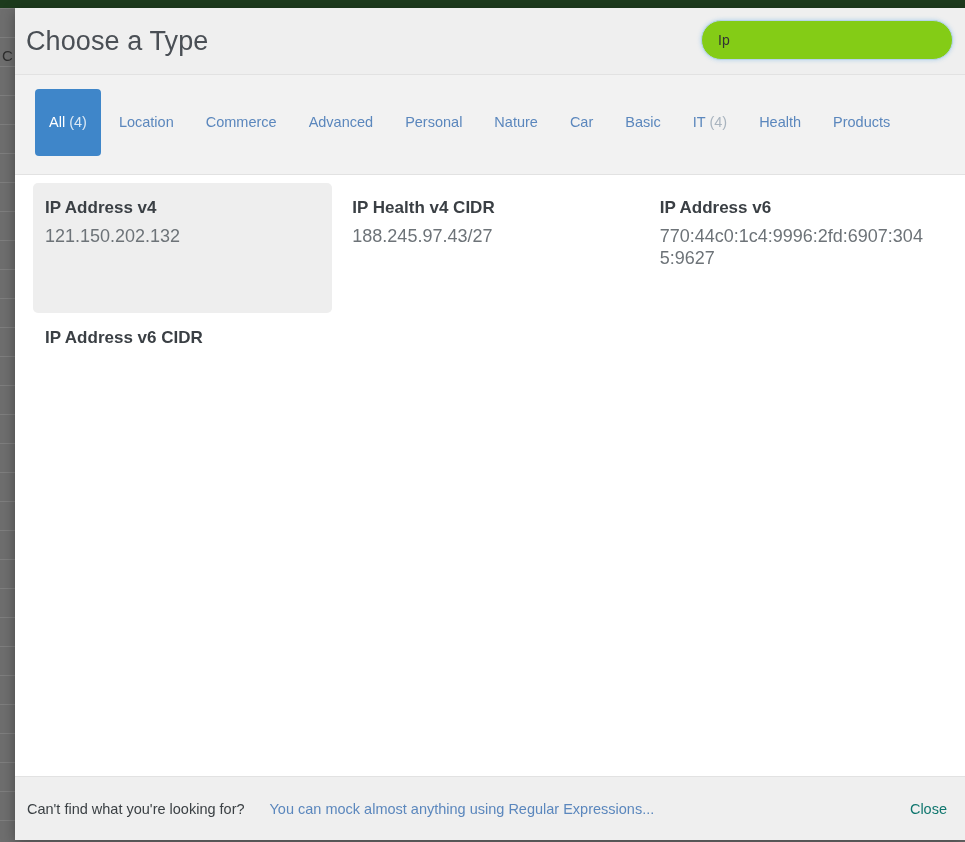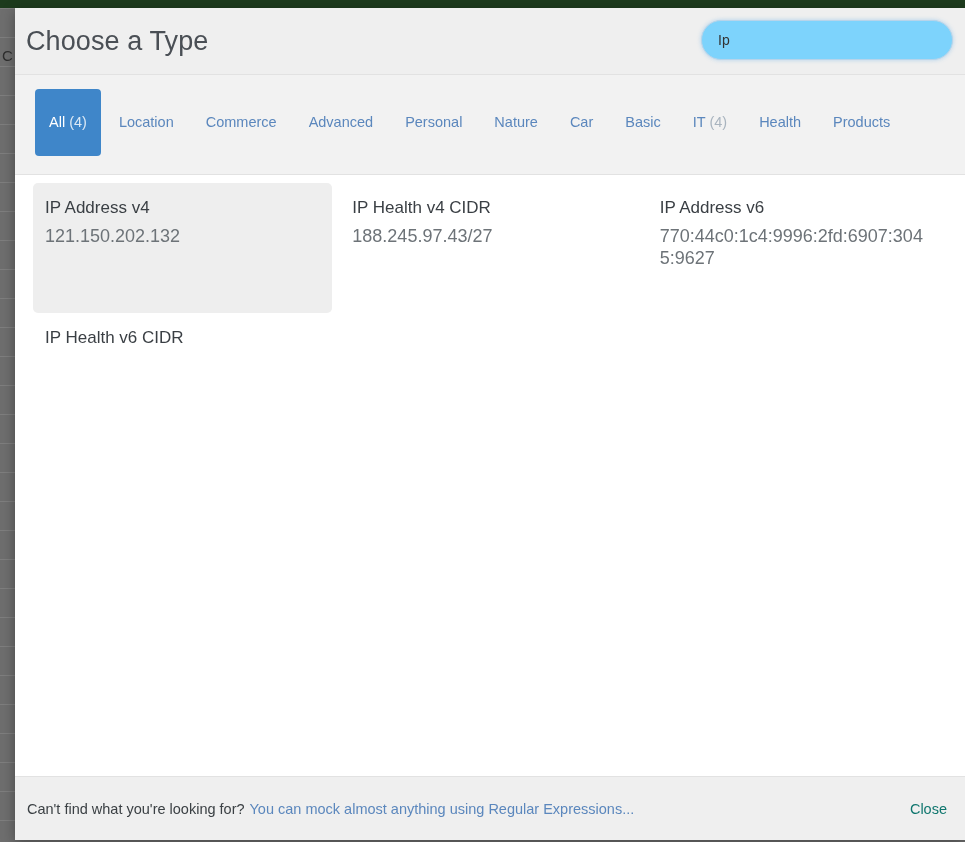--- a/index.html
+++ b/index.html
@@ -91,21 +91,21 @@
     top: 12px;
     width: 252px;
     height: 40px;
   }
   .search-input {
     box-sizing: border-box;
     width: 252px;
     height: 40px;
     border: 1px solid #b7d4ea;
     border-radius: 20px;
-    background: #7dd3fc;
+    background: #84cc16;
     outline: none;
     padding: 0 16px;
     font-family: "Liberation Sans", sans-serif;
     font-size: 14px;
     color: #333;
     box-shadow: 0 0 4px rgba(102,175,233,.45);
     caret-color: #333;
   }
   .search-input::placeholder { color: #9aa0a6; }
 
@@ -158,41 +158,42 @@
     padding: 15px 12px 12px 12px;
     border-radius: 5px;
     cursor: pointer;
     background: transparent;
   }
   .result-card.selected {
     background: #eeeeee;
   }
   .result-title {
     font-size: 17px;
-    font-weight: normal;
+    font-weight: bold;
     color: #3a3f44;
     margin: 0 0 9px 0;
     line-height: 1.15;
   }
   .result-sample {
     font-size: 18px;
     color: #6d7378;
     line-height: 1.2;
     word-break: break-all;
   }
   .result-card.small .result-sample { font-size: 11.5px; }
 
   
   .modal-footer {
     flex: 0 0 63px;
     background: #efefef;
     border-top: 1px solid #e2e2e2;
     display: flex;
     align-items: center;
     padding: 0 12px;
+    gap: 20px;
   }
   .footer-text {
     font-size: 14.5px;
     color: #3b4044;
   }
   .footer-link {
     font-size: 14.5px;
     color: #5b87bd;
     text-decoration: none;
     margin-left: 5px;
@@ -248,21 +249,21 @@
           </div>
           <div class="result-card">
             <div class="result-title">IP Health v4 CIDR</div>
             <div class="result-sample">188.245.97.43/27</div>
           </div>
           <div class="result-card">
             <div class="result-title">IP Address v6</div>
             <div class="result-sample">770:44c0:1c4:9996:2fd:6907:3045:9627</div>
           </div>
           <div class="result-card small">
-            <div class="result-title">IP Health v6 CIDR</div>
+            <div class="result-title">IP Address v6 CIDR</div>
           </div>
         </div>
     </div>
 
     <div class="modal-footer">
       <span class="footer-text">Can't find what you're looking for?</span>
       <a class="footer-link">You can mock almost anything using Regular Expressions...</a>
       <span class="footer-spacer"></span>
       <a class="close-link">Close</a>
     </div>

